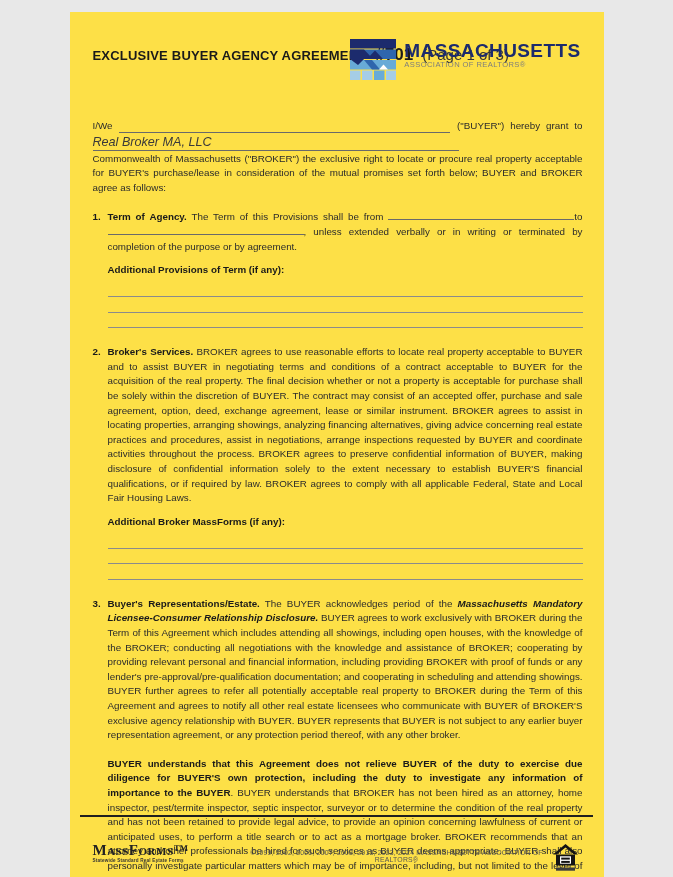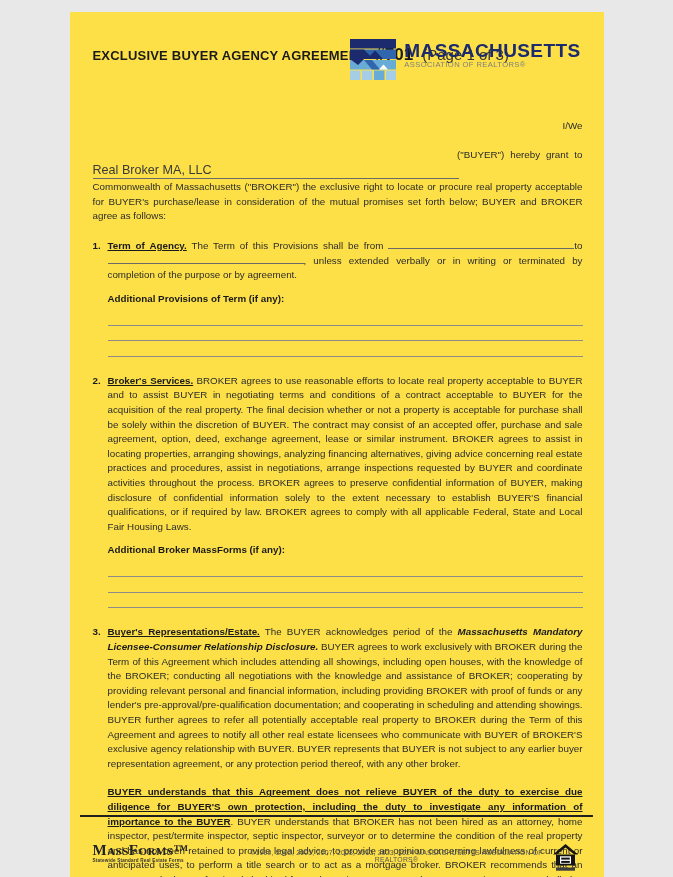--- a/index.html
+++ b/index.html
@@ -25,34 +25,34 @@
   .hdr-title-row { display: flex; align-items: baseline; gap: 9px; }
   .doc-title { font-size: 13px; font-weight: bold; color: #1a1a1a; letter-spacing: .2px; }
   .doc-num { font-size: 17px; font-weight: bold; color: #1a1a1a; }
   .doc-page { font-size: 15px; color: #333; }
   .logo { position: absolute; right: 2px; top: -6px; display: flex; align-items: flex-start; gap: 8px; }
   .logo-text { padding-top: 3px; }
   .logo-name { font-size: 19px; font-weight: bold; color: #1c2b6d; letter-spacing: .4px; line-height: 17px; }
   .logo-sub { font-size: 7.6px; color: #7d7d7d; letter-spacing: .4px; margin-top: 1px; }
   
   .intro { margin-top: 26px; font-size: 9.8px; line-height: 14.6px; }
-  .iw-line { display: flex; align-items: flex-end; flex-direction: column; }
+  .iw-line { display: flex; align-items: flex-end; }
   .iw-label { flex: none; padding-bottom: 1px; }
   .iw-blank { flex: 1; border-bottom: 1px solid #6a6a6a; margin: 0 7px 2px 7px; min-height: 11px; }
   .iw-right { flex: none; word-spacing: 3.2px; padding-bottom: 1px; }
-  .br-line { display: flex; align-items: center; }
+  .br-line { display: flex; align-items: center; font-style: italic; }
   .br-fill { flex: none; width: 366px; border-bottom: 1px solid #6a6a6a; font-size: 12.6px; color: #3a3a3a; line-height: 15px; }
   .br-right { flex: 1; margin-left: 9px; text-align-last: justify; padding-bottom: 1px; }
   .intro-body { text-align: justify; margin-top: 1px; }
   
   .sec { display: flex; font-size: 9.8px; line-height: 14.6px; }
   .sec-num { flex: none; width: 15px; font-weight: bold; color: #1a1a1a; }
   .sec-body { flex: 1; }
   .just { text-align: justify; }
-  b, .bld { font-weight: bold; color: #1a1a1a; text-decoration: underline; }
+  b, .bld { font-weight: bold; color: #1a1a1a; }
   .bi { font-weight: bold; font-style: italic; color: #1a1a1a; }
   .inline-blank { display: inline-block; border-bottom: 1px solid #6a6a6a; height: 10px; vertical-align: baseline; }
   .blank-from { width: 186px; }
   .blank-to { width: 196px; }
   .subhead { font-weight: bold; color: #1a1a1a; margin-top: 9px; }
   .rules { margin-top: 4px; }
   .rule { height: 15.5px; border-bottom: 1px solid #8b8b8b; }
   .sec1 { margin-top: 15px; }
   .sec2 { margin-top: 17px; }
   .sec3 { margin-top: 17px; }

